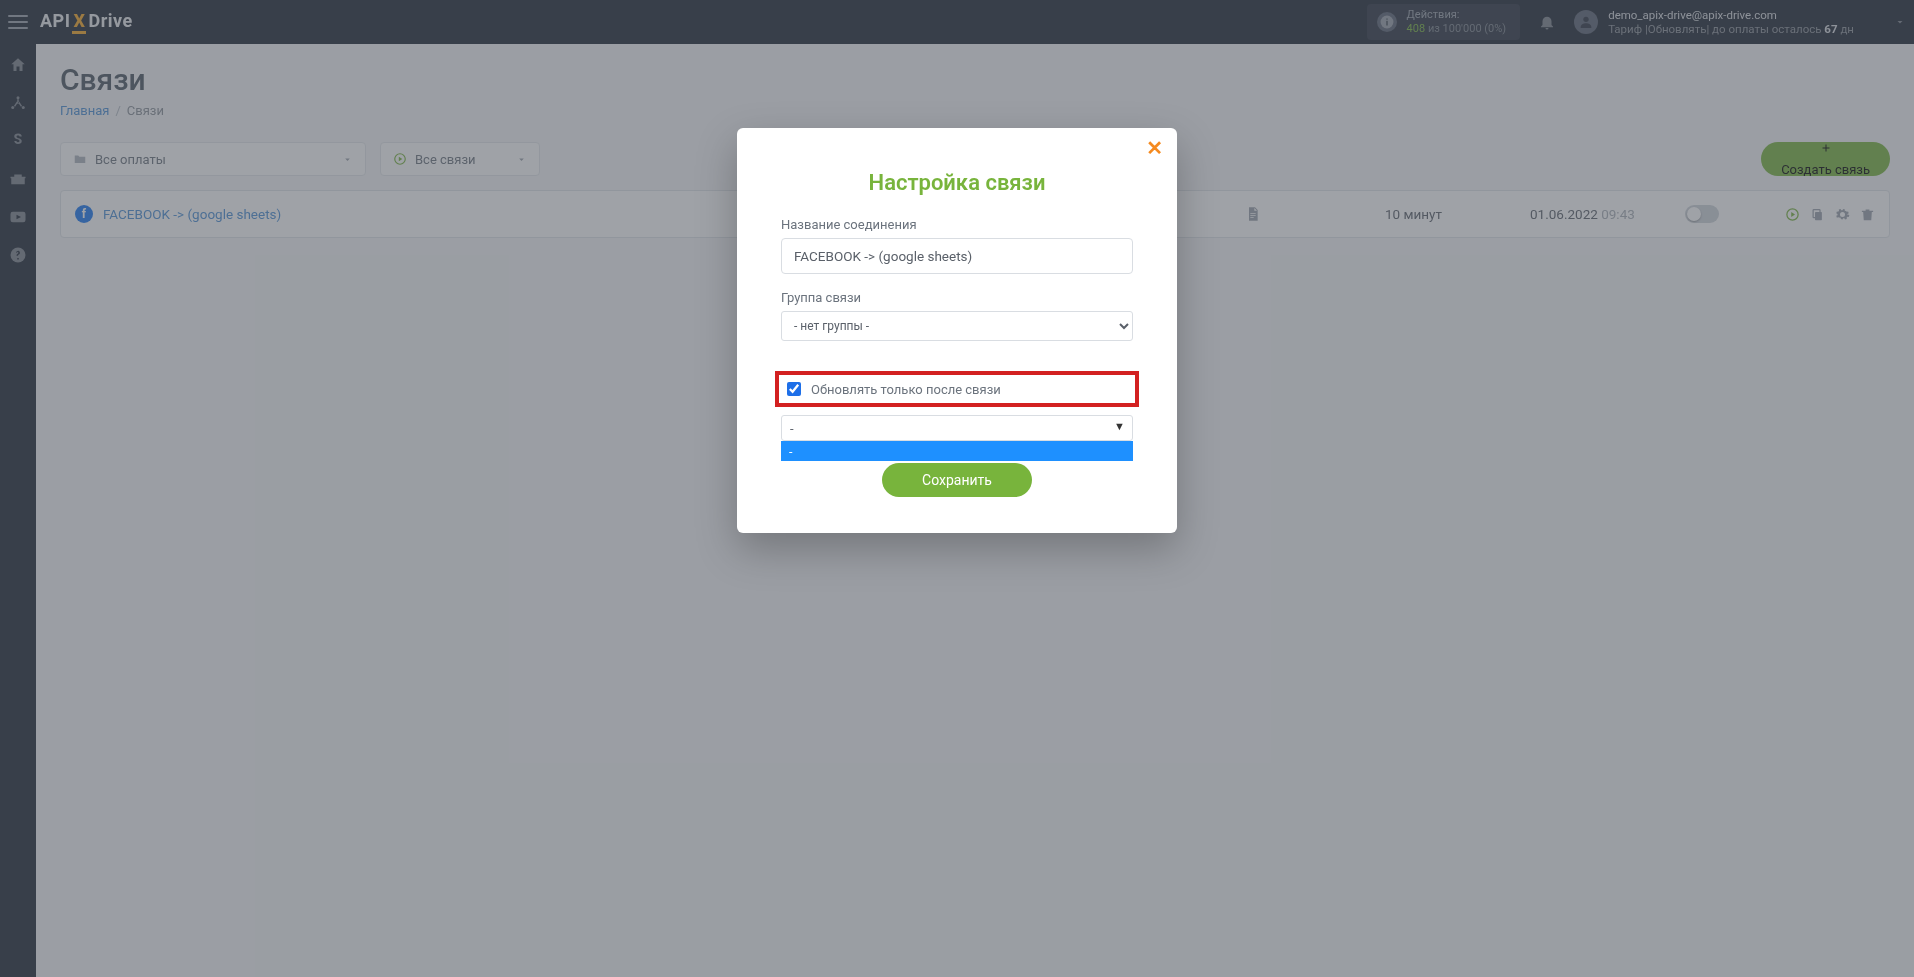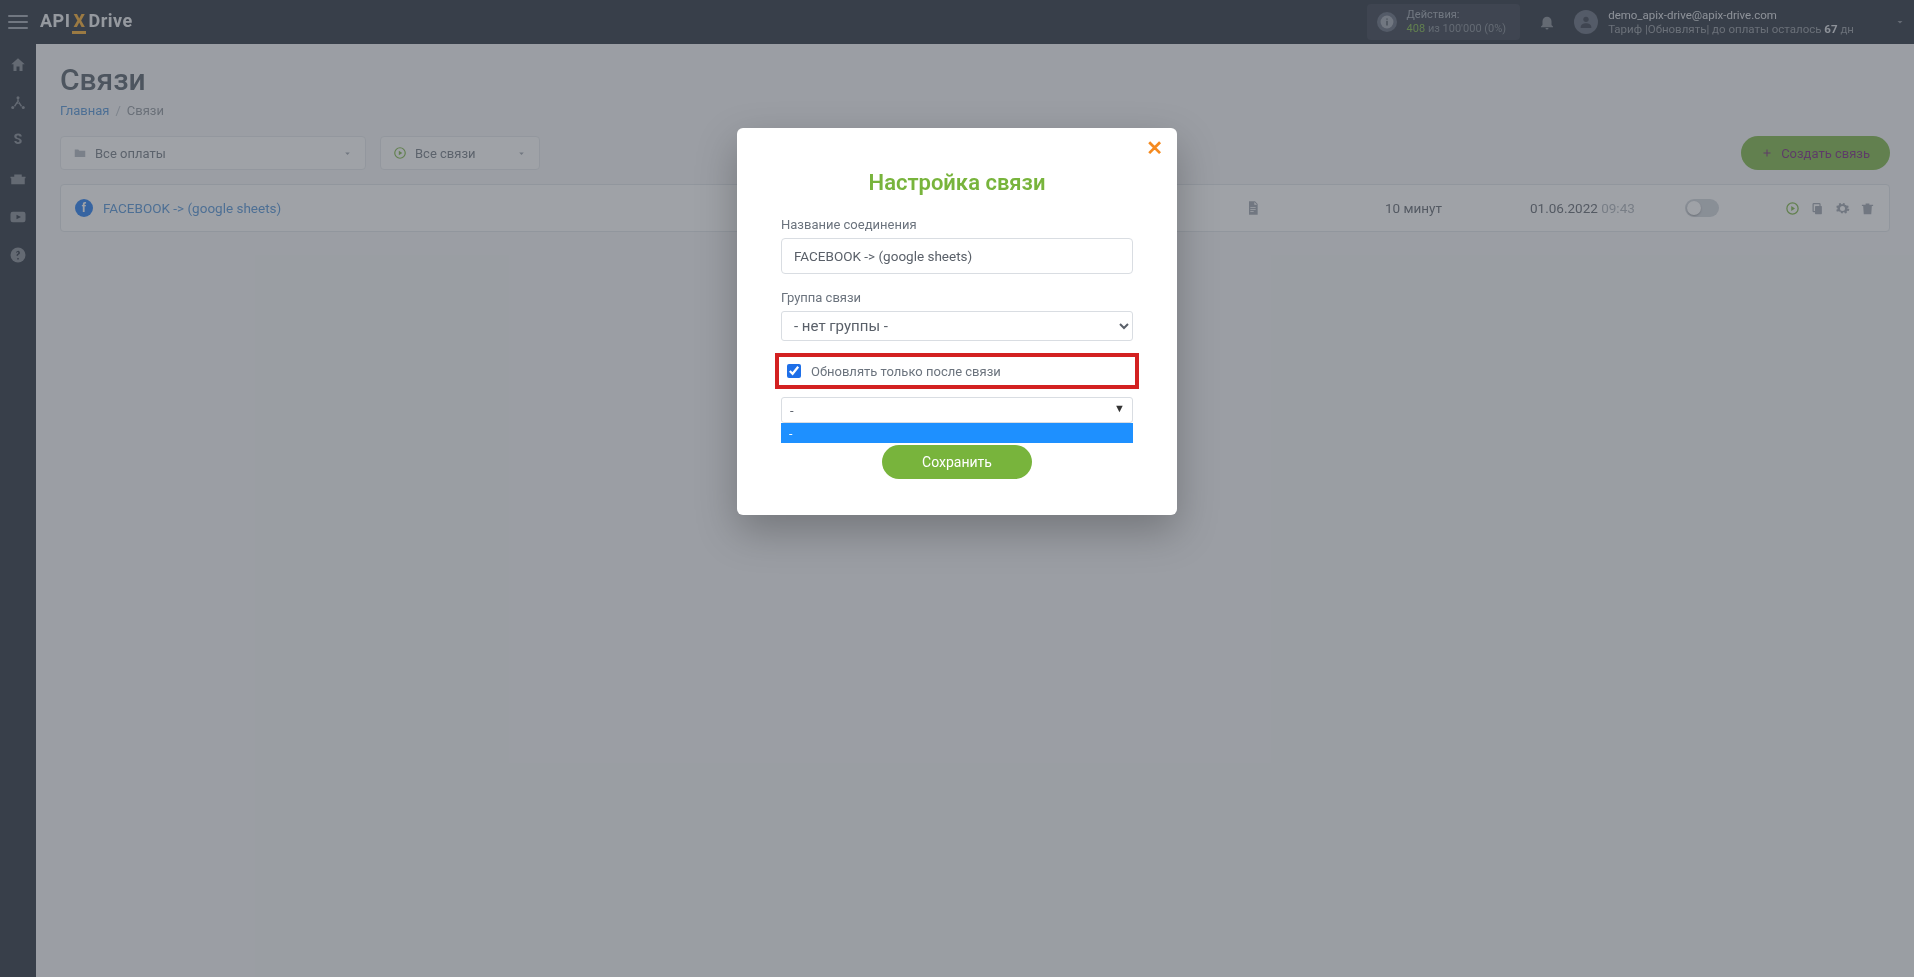--- a/index.html
+++ b/index.html
@@ -46,30 +46,30 @@
   .user-texts .plan b{color:#d7dbe0;}
   .chev-down{margin-left:auto;color:#7c838d;padding-left:40px;}
 
   
   .sidebar{position:absolute;left:0;top:44px;bottom:0;width:36px;background:var(--bg-dark);display:flex;flex-direction:column;align-items:center;padding-top:12px;gap:20px;}
   .sidebar .sico{color:#7c838d;cursor:pointer;width:18px;height:18px;display:flex;align-items:center;justify-content:center;}
 
   
   .main{position:absolute;left:36px;right:0;top:44px;bottom:0;padding:18px 24px;overflow:auto;}
   h1.page-title{margin:0 0 6px;font-size:30px;color:var(--text-dark);font-weight:500;}
-  .breadcrumb{font-size:13px;color:var(--text-muted);margin-bottom:18px;}
+  .breadcrumb{font-size:13px;color:var(--text-muted);margin-bottom:24px;}
   .breadcrumb a{color:var(--link-blue);text-decoration:none;}
   .breadcrumb .sep{margin:0 6px;color:#b5bbc3;}
 
   .filters-row{display:flex;gap:14px;margin-bottom:14px;align-items:center;}
   .sel{height:34px;background:#fff;border:1px solid var(--border-light);border-radius:4px;display:flex;align-items:center;padding:0 12px;font-size:13px;color:#6b737d;gap:8px;cursor:pointer;position:relative;}
   .sel.groups{width:306px;}
   .sel.conns{width:160px;}
   .sel .caret{margin-left:auto;color:#9aa1ab;}
-  .create-btn{margin-left:auto;height:34px;border-radius:17px;background:var(--accent-green);color:#701a75;font-size:13px;border:none;padding:0 20px;display:flex;align-items:center;gap:8px;cursor:pointer;}
+  .create-btn{margin-left:auto;height:34px;border-radius:17px;background:var(--accent-green);color:#000000;font-size:13px;border:none;padding:0 20px;display:flex;align-items:center;gap:8px;cursor:pointer;flex-direction:column;}
 
   
   .table-head{display:flex;align-items:center;font-size:10.5px;font-weight:600;letter-spacing:.2px;color:#9aa1ab;text-transform:uppercase;padding:0 14px;margin-bottom:6px;}
   .col-name{flex:1;}
   .col-err{width:140px;text-align:right;padding-right:30px;}
   .col-int{width:145px;}
   .col-date{width:155px;}
   .col-auto{width:100px;}
   .col-acts{width:40px;}
 
@@ -89,21 +89,21 @@
   .row-actions .i{cursor:pointer;}
   .row-actions .play{color:var(--accent-green);}
 
   
   .overlay{position:absolute;inset:0;background:rgba(80,86,94,.55);display:flex;justify-content:center;padding-top:128px;z-index:50;}
   .modal{width:440px;background:#fff;border-radius:6px;box-shadow:var(--shadow);padding:22px 44px 36px;position:relative;height:fit-content;}
   .modal .close{position:absolute;right:14px;top:10px;color:var(--orange);font-size:20px;font-weight:700;cursor:pointer;line-height:1;}
   .modal h2{margin:20px 0 22px;text-align:center;color:var(--accent-green);font-weight:600;font-size:22px;}
   .fld-label{font-size:13px;color:#6b737d;margin-bottom:6px;display:block;}
   .txt-input{width:100%;height:36px;border:1px solid #d9dde2;border-radius:4px;padding:0 12px;font-size:13.5px;color:#5a6069;margin-bottom:16px;}
-  .native-sel{width:100%;height:30px;border:1px solid #d9dde2;border-radius:3px;padding:4px 8px;font-size:15px;color:#5a6069;background:#fff;margin-bottom:12px;}
+  .native-sel{width:100%;height:30px;border:1px solid #d9dde2;border-radius:3px;padding:4px 8px;font-size:12px;color:#5a6069;background:#fff;margin-bottom:30px;}
   .chk-row{display:flex;align-items:center;gap:7px;font-size:13px;color:#6b737d;margin-bottom:8px;border:4px solid var(--highlight-red);padding:4px 6px 4px 4px;margin-left:-6px;margin-right:-6px;}
   .chk-row input{accent-color:#1e6fe8;width:14px;height:14px;}
   .dep-wrap{position:relative;margin-bottom:22px;}
   .dep-sel{width:100%;height:26px;border:1px solid #d9dde2;border-radius:3px;padding:0 8px;font-size:13px;color:#5a6069;background:#fff;appearance:none;-webkit-appearance:none;}
   .dep-caret{position:absolute;right:8px;top:5px;color:#333;pointer-events:none;font-size:11px;}
   .dep-drop{position:absolute;left:0;right:0;top:26px;background:var(--dropdown-highlight);color:#fff;font-size:12.5px;padding:2px 8px;height:20px;display:flex;align-items:center;}
   .save-btn{display:block;margin:22px auto 0;height:34px;border-radius:17px;background:var(--accent-green);color:#fff;font-size:14px;border:none;padding:0 40px;cursor:pointer;}
 
   svg{display:block;}
 </style>

